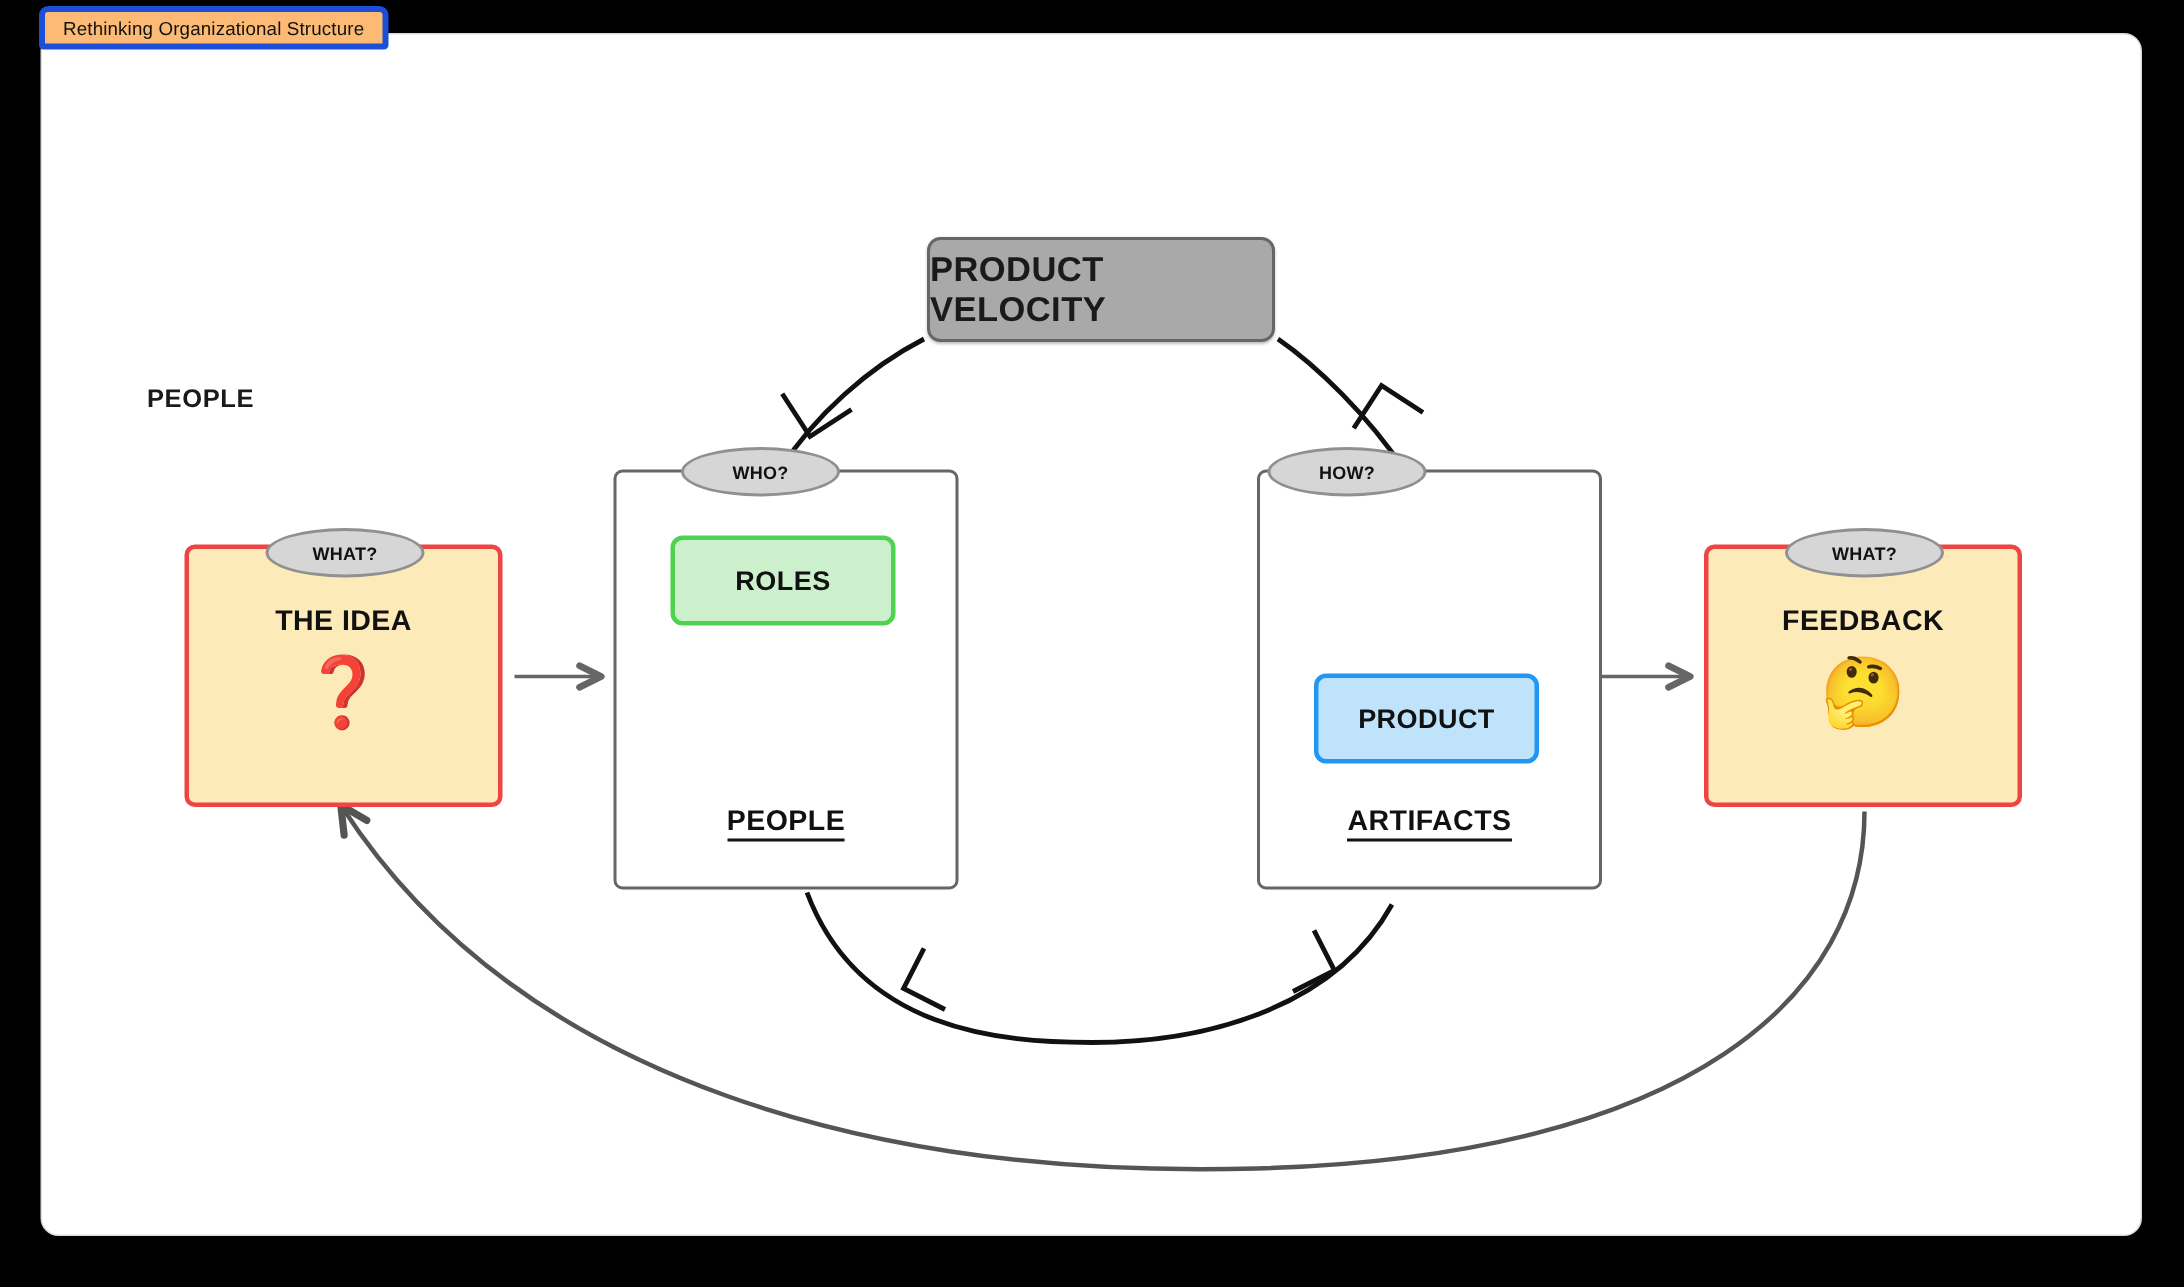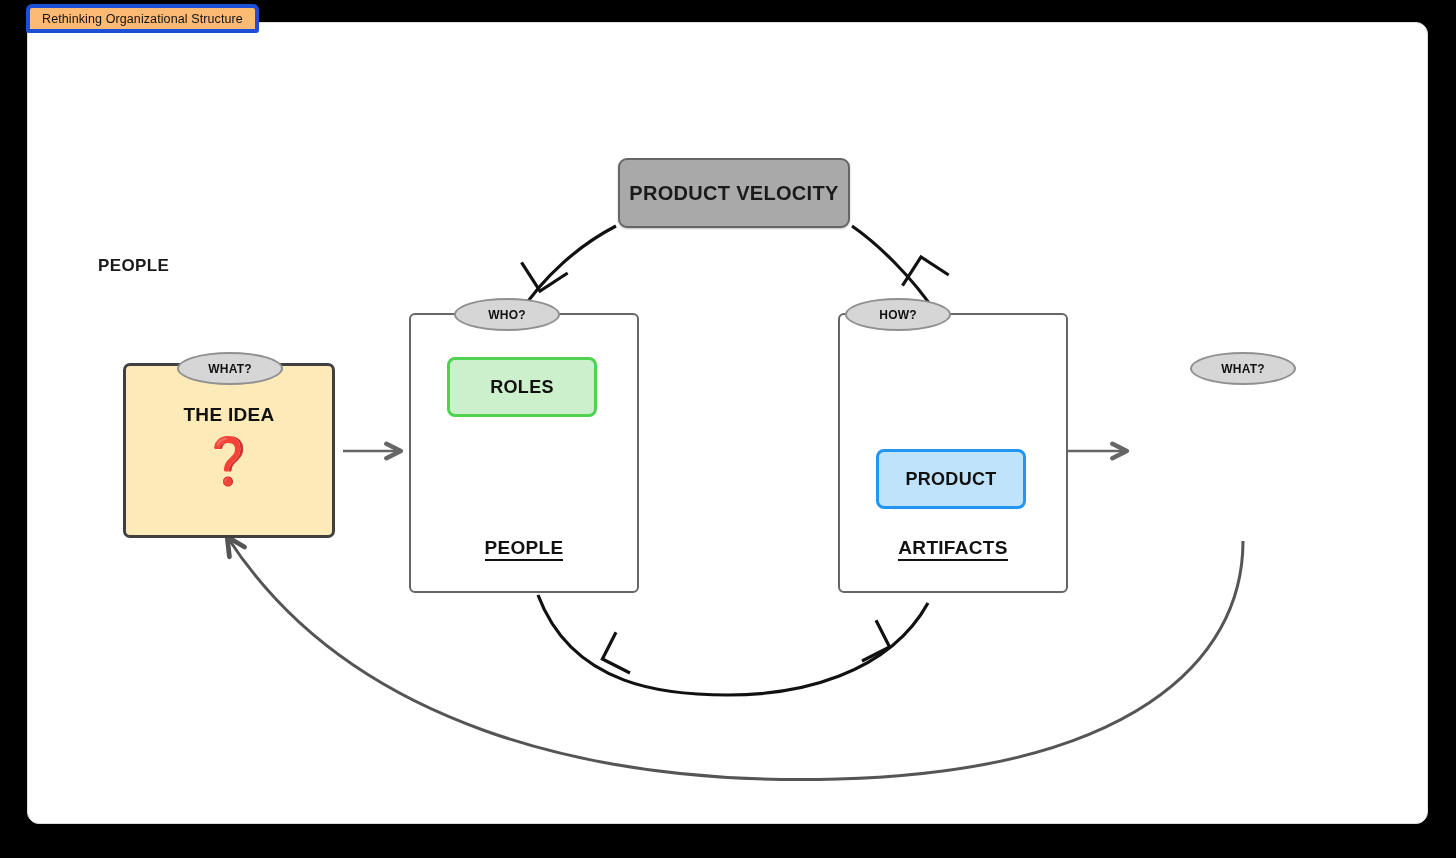--- a/index.html
+++ b/index.html
@@ -74,31 +74,31 @@
     height: 70px;
     background: #a9a9a9;
     border: 2px solid #666666;
     border-radius: 9px;
     display: flex;
     align-items: center;
     justify-content: center;
     box-shadow: 0 1px 2px rgba(0,0,0,0.25);
   }
   .velocity-label {
-    font-size: 20px;
+    font-size: 23px;
     font-weight: bold;
     color: #1a1a1a;
     letter-spacing: 0.3px;
   }
 
   .yellow-box {
     width: 212px;
     height: 175px;
     background: #fdeab9;
-    border: 3px solid #404040;
+    border: 3px solid #ef4444;
     border-radius: 7px;
   }
   .idea-box  { left: 95px;  top: 340px; }
   .feedback-box { left: 1108px; top: 340px; }
 
   .yellow-title {
     position: absolute;
     left: 0;
     right: 0;
     top: 38px;
@@ -255,16 +255,20 @@
     <div class="badge badge-who">WHO?</div>
 
     <div class="node group-box practices-box">
       <div class="chip chip-blue chip-2">PRODUCT</div>
       <div class="group-footer">
         <span>ARTIFACTS</span>
       </div>
     </div>
     <div class="badge badge-how">HOW?</div>
 
+    <div class="node yellow-box feedback-box">
+      <div class="yellow-title">FEEDBACK</div>
+      <div class="yellow-emoji">🤔</div>
+    </div>
     <div class="badge badge-what-fb">WHAT?</div>
 
   </div>
 </div>
 
 </body></html>

